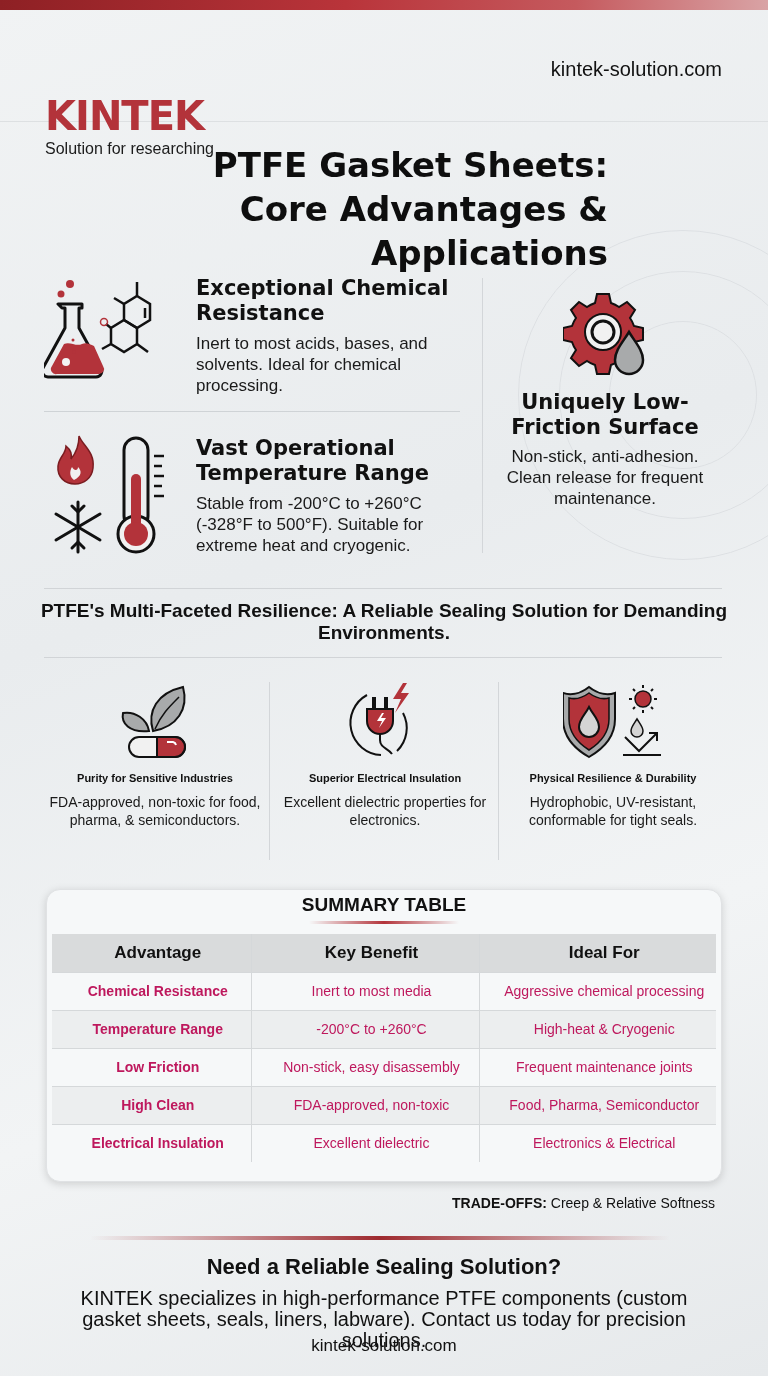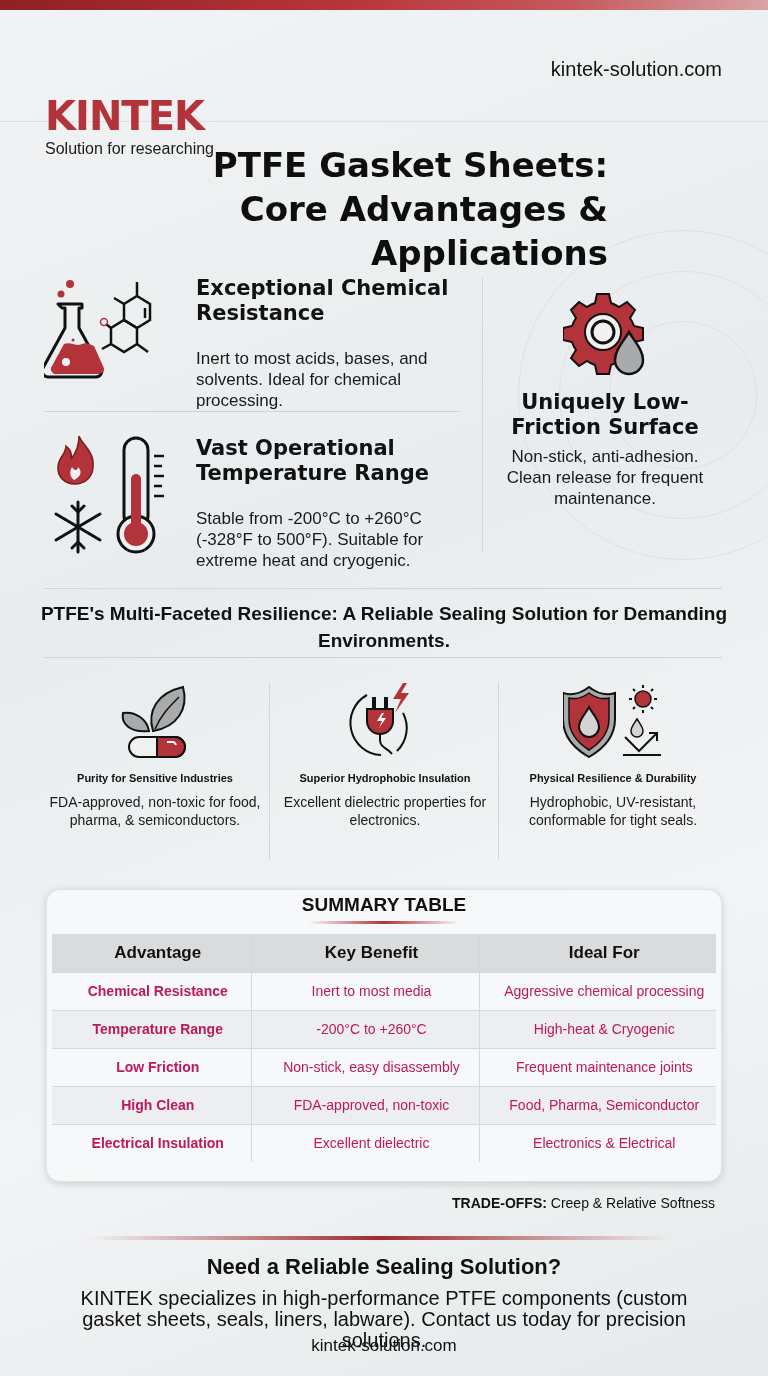--- a/index.html
+++ b/index.html
@@ -36,35 +36,35 @@
     .logo-tag { font-size: 16px; color: #1b1b1b; margin-top: 4px; }
     .site-url { position: absolute; right: 46px; top: 48px; font-size: 20px; color: #111; }
 
     .title {
       position: absolute; top: 143px; left: 0; width: 608px; text-align: right;
       font-family: "DejaVu Sans", sans-serif; font-weight: bold; font-size: 34px; line-height: 44px; color: #0e0e0e;
     }
 
     .feat { position: absolute; }
     .feat h3 { font-family: "DejaVu Sans", sans-serif; font-weight: bold; font-size: 21px; line-height: 25px; color: #111; }
-    .feat p { font-size: 17px; line-height: 21px; color: #1a1a1a; margin-top: 22px; }
+    .feat p { font-size: 17px; line-height: 21px; color: #1a1a1a; margin-top: 7px; }
     .feat-chem { left: 196px; top: 276px; width: 270px; }
     .feat-temp { left: 196px; top: 436px; width: 270px; }
     .feat-fric { left: 490px; top: 390px; width: 230px; text-align: center; }
     .feat-fric h3 { font-size: 21px; line-height: 25px; }
     .feat-fric p { margin-top: 6px; }
 
     .icon-box { position: absolute; }
     .div-h1 { position: absolute; left: 44px; top: 411px; width: 416px; height: 1px; background: #cfd3d6; }
     .div-v1 { position: absolute; left: 482px; top: 278px; width: 1px; height: 275px; background: #d3d6d9; }
 
     .band-line { position: absolute; left: 44px; width: 678px; height: 1px; background: #d1d4d7; }
     .band-text {
       position: absolute; top: 600px; left: 0; width: 768px; text-align: center;
-      font-weight: bold; font-size: 19px; line-height: 27px; color: #111;
+      font-weight: bold; font-size: 19px; line-height: 22px; color: #111;
     }
 
     .col3 { position: absolute; top: 680px; width: 220px; text-align: center; }
     .col3 .ic { height: 82px; display: flex; justify-content: center; align-items: center; }
     .col3 h4 { font-weight: bold; font-size: 11px; line-height: 21px; margin-top: 6px; color: #111; }
     .col3 p { font-size: 14px; line-height: 18px; margin-top: 4px; color: #1a1a1a; }
     .col3-1 { left: 45px; }
     .col3-2 { left: 275px; }
     .col3-3 { left: 503px; }
     .div-v2 { position: absolute; top: 682px; width: 1px; height: 178px; background: #d3d6d9; }
@@ -225,21 +225,21 @@
       <path d="M22 14 a32 32 0 0 0 14 60" fill="none" stroke="#111" stroke-width="2"></path>
       <path d="M58 32 a32 32 0 0 1 -6 38" fill="none" stroke="#111" stroke-width="2"></path>
       <rect x="27" y="16" width="4" height="12" fill="#111"></rect>
       <rect x="39" y="16" width="4" height="12" fill="#111"></rect>
       <path d="M22 28 h26 v12 a13 13 0 0 1 -26 0z" fill="#b3333a" stroke="#111" stroke-width="2"></path>
       <path d="M37 32 l-5 8 h5 l-3 7 l7 -10 h-5 l3 -5z" fill="#fff"></path>
       <path d="M35 53 v6 c0 8 8 8 12 14" fill="none" stroke="#111" stroke-width="2"></path>
       <path d="M58 2 l-10 16 h8 l-6 14 l14 -20 h-8 l6 -10z" fill="#b3333a"></path>
     </svg>
   </div>
-  <h4>Superior Hydrophobic Insulation</h4>
+  <h4>Superior Electrical Insulation</h4>
   <p>Excellent dielectric properties for electronics.</p>
 </div>
 
 <div class="div-v2" style="left:498px;"></div>
 
 <div class="col3 col3-3">
   <div class="ic">
     <svg width="100" height="76" viewBox="0 0 100 76">
       <path d="M26 4 c10 8 20 8 26 6 v26 c0 18 -12 30 -26 38 c-14 -8 -26 -20 -26 -38 v-26 c6 2 16 2 26 -6z" fill="#a8aaab" stroke="#111" stroke-width="2"></path>
       <path d="M26 10 c8 6 16 6 20 5 v21 c0 14 -9 24 -20 31 c-11 -7 -20 -17 -20 -31 v-21 c4 1 12 1 20 -5z" fill="#b3333a" stroke="#111" stroke-width="1.5"></path>

